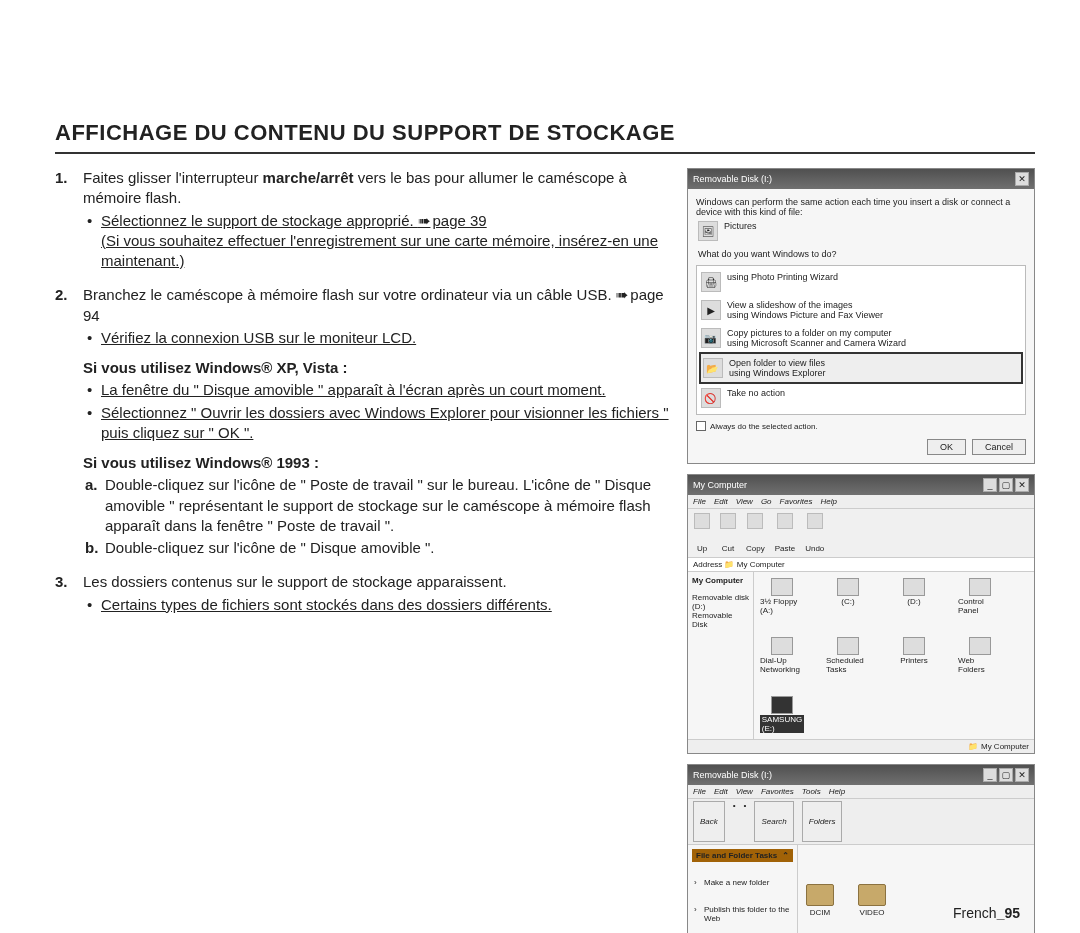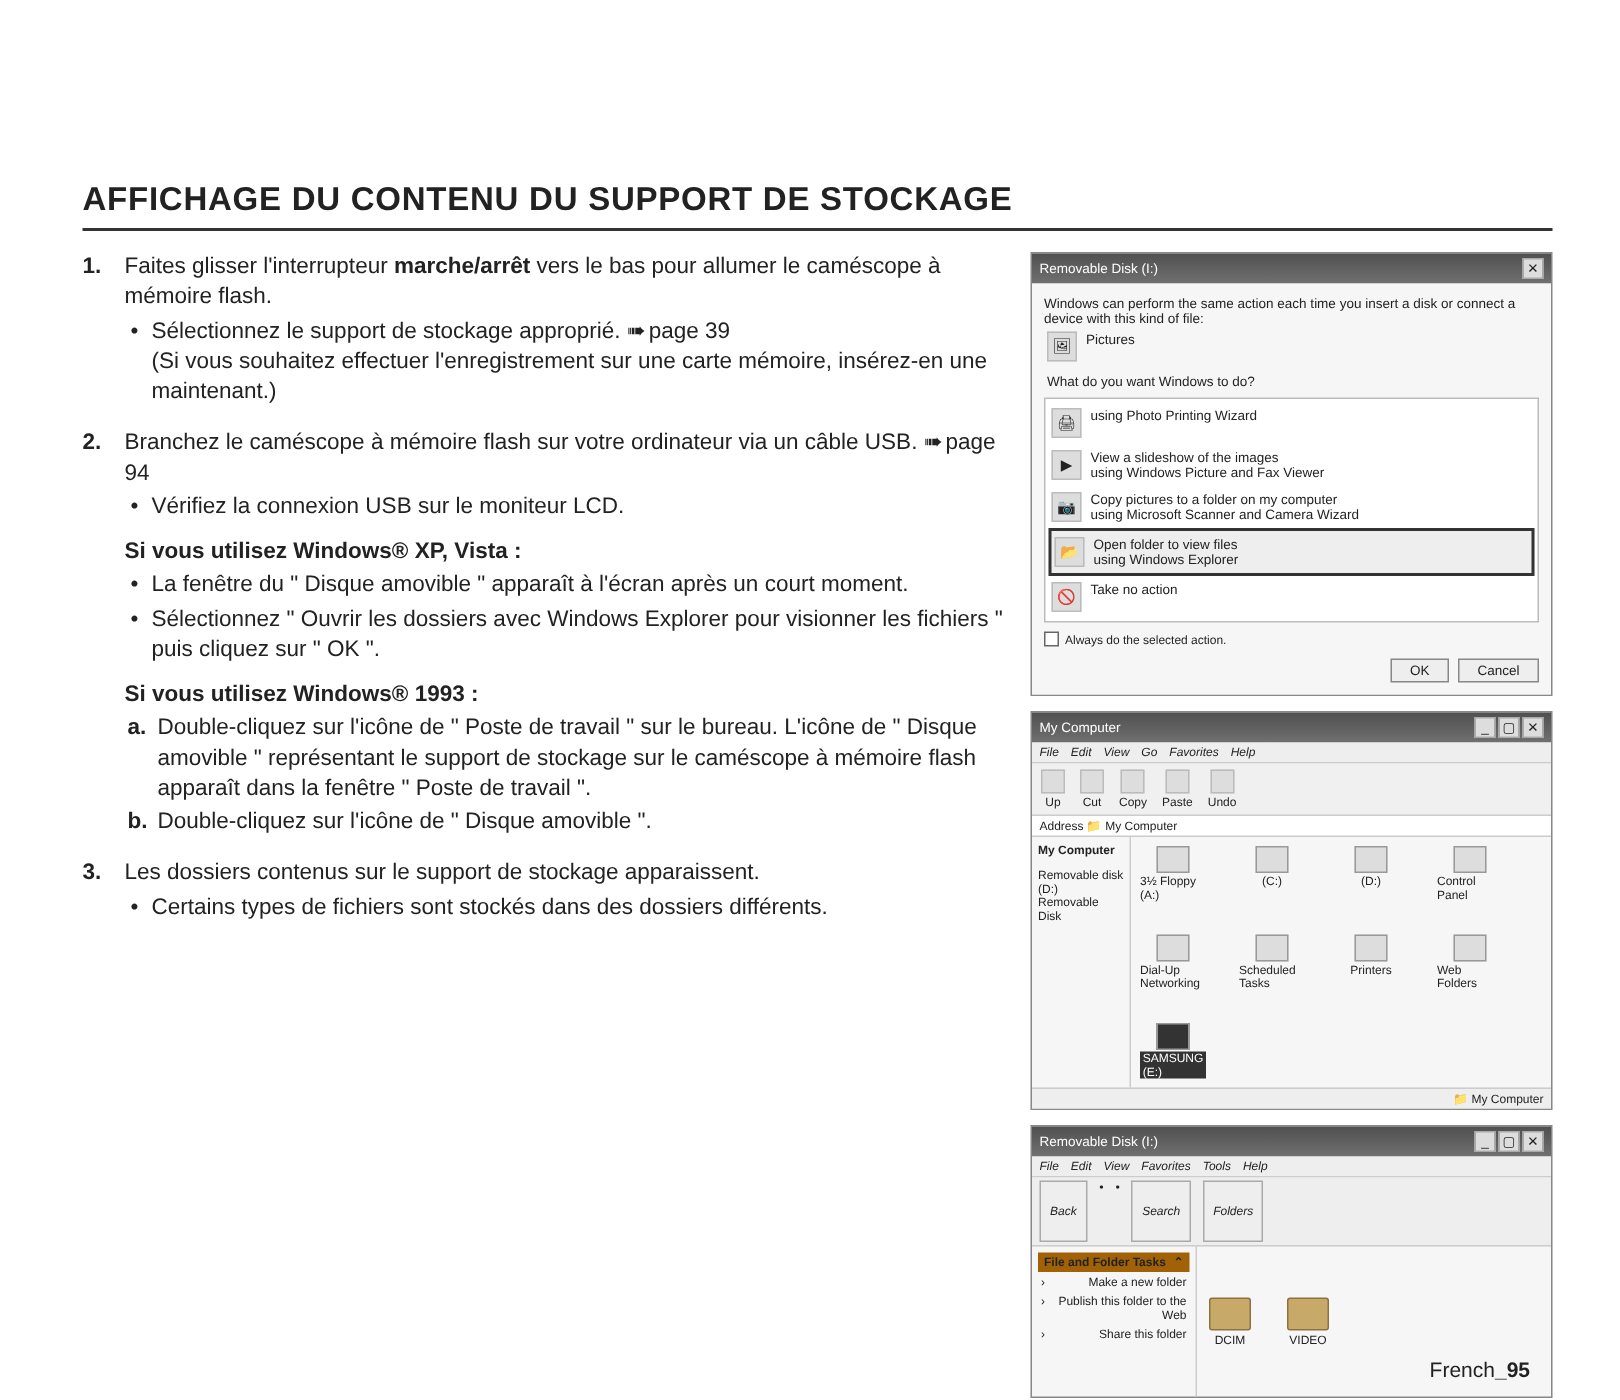--- a/index.html
+++ b/index.html
@@ -42,21 +42,21 @@
     gap: 10px;
   }
   ol.main-list { list-style: none; }
   ol.main-list > li { margin-bottom: 14px; padding-left: 28px; position: relative; }
   ol.main-list > li > .num {
     position: absolute;
     left: 0;
     top: 0;
     font-weight: 700;
   }
-  ul.bul { list-style: none; margin-top: 2px; }
+  ul.bul { list-style: none; margin-top: 2px; text-decoration: underline; }
   ul.bul > li { padding-left: 18px; position: relative; margin-top: 2px; }
   ul.bul > li::before {
     content: "•";
     position: absolute;
     left: 4px;
     top: 0;
   }
   .sub-heading {
     font-weight: 700;
     margin-top: 10px;
@@ -110,37 +110,37 @@
     padding:2px 12px; font-size:9px;
   }
 
   .win-explorer {
     border:1px solid #888;
     background:#f6f6f6;
     font-size:8px;
   }
   .exp-menu { display:flex; gap:8px; padding:2px 5px; background:#eee; border-bottom:1px solid #ccc;font-style:italic;}
   .exp-tool { display:flex; gap:10px; padding:4px 6px; background:#f0f0f0; border-bottom:1px solid #ccc;}
-  .tool-item { display:flex; flex-direction:column; align-items:center; gap:1px;}
+  .tool-item { display:flex; flex-direction:column; align-items:center; gap:15px;}
   .tool-item .ti-icon{width:16px;height:16px;border:1px solid #bbb;background:#ddd;}
   .exp-addr{padding:2px 5px;background:#fff;border-bottom:1px solid #ccc;}
   .exp-body{display:flex;}
   .exp-side{width:66px;padding:4px;border-right:1px solid #ccc;min-height:100px;}
   .exp-side .big{font-weight:700;}
   .exp-icons{flex:1;display:flex;flex-wrap:wrap;gap:22px;padding:6px;align-content:flex-start;}
   .drive{width:44px;display:flex;flex-direction:column;align-items:center;gap:1px;}
   .drive .dicon{width:22px;height:18px;border:1px solid #999;background:#ddd;}
   .drive.sel .dicon{background:#333;color:#fff;}
   .drive.sel .dlbl{background:#333;color:#fff;padding:0 2px;}
   .exp-status{border-top:1px solid #ccc;padding:2px 5px;text-align:right;background:#eee;}
 
   .exp2-body{display:flex;min-height:100px;}
   .exp2-side{width:110px;padding:4px;border-right:1px solid #ccc;}
   .task-head{background:#a16207;padding:2px 4px;font-weight:700;display:flex;justify-content:space-between;}
-  .task-item{padding:2px 2px 2px 12px;position:relative;text-align:right;}
+  .task-item{padding:16px 2px 2px 12px;position:relative;}
   .task-item::before{content:"›";position:absolute;left:2px;}
   .exp2-icons{flex:1;display:flex;gap:24px;padding:10px 8px;align-items:center;}
   .folder{display:flex;flex-direction:column;align-items:center;gap:2px;}
   .folder .ficon{width:28px;height:22px;background:#c7a96a;border:1px solid #8b7240;border-radius:2px;}
   .btn2{border:1px solid #aaa;background:#eee;padding:15px 6px;}
 
   .callout-group{display:flex;gap:38px;justify-content:center;margin:2px 0 0 52px;}
   .callout-line{width:1px;height:14px;background:#444;margin:0 auto 2px;}
   .callout{font-size:12px;text-align:center;}
 

